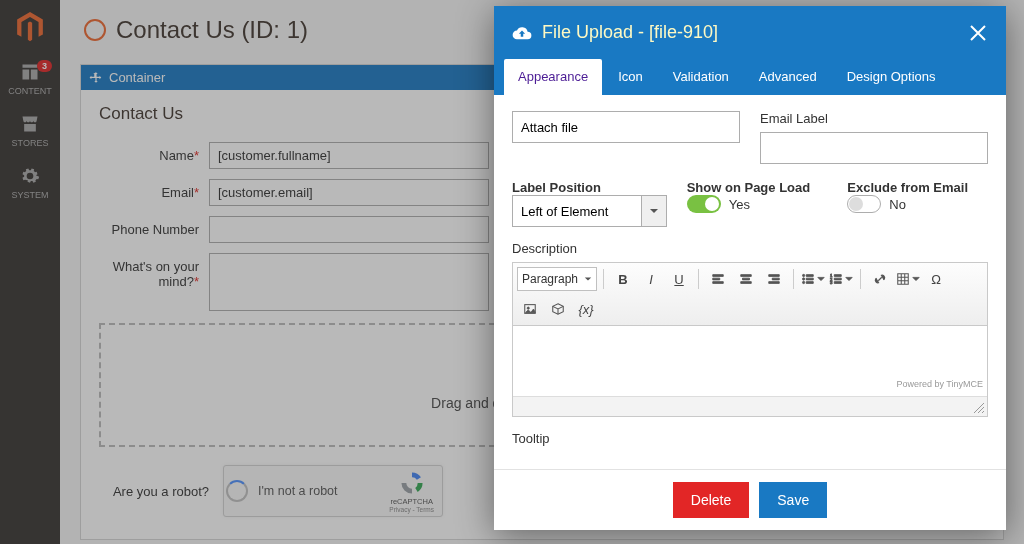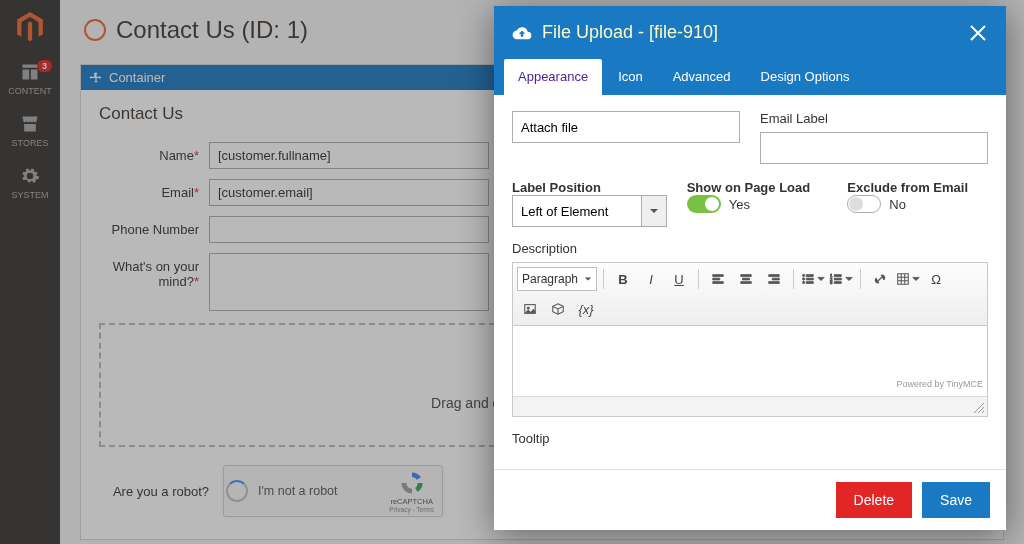--- a/index.html
+++ b/index.html
@@ -93,21 +93,21 @@
   .tbbtn svg{width:14px;height:14px;fill:#555;stroke:#555;}
   .tbbtn .dd{width:8px;height:8px;fill:#555;margin-left:2px;}
   .editor-area{height:70px;background:#fff;position:relative;}
   .editor-foot{height:20px;background:#f3f3f3;border-top:1px solid #ddd;position:relative;}
   .editor-foot .pb{position:absolute;right:4px;top:-18px;font-size:9px;color:#999;}
   .editor-foot .resize{position:absolute;right:2px;bottom:2px;width:12px;height:12px;}
   .editor-foot .resize svg{width:12px;height:12px;stroke:#999;}
 
   .tooltip-label{margin-top:14px;font-size:13px;}
 
-  .modal-footer { border-top: 1px solid #e2e2e2; padding: 12px 16px; display: flex; justify-content: flex-end; gap: 10px; background:#fff;}
+  .modal-footer { border-top: 1px solid #e2e2e2; padding: 12px 16px; display: flex; justify-content: center; gap: 10px; background:#fff;}
   .btn { padding: 10px 18px; font-size: 14px; color: #fff; border: none; cursor: pointer; }
   .btn-delete { background: #e22626; }
   .btn-save { background: #1979c3; }
 </style>
 </head>
 <body>
 
 <div class="adminbar">
   <div class="logo">
     <svg viewBox="0 0 24 28">
@@ -221,20 +221,21 @@
     <div class="modal-close">
       <svg viewBox="0 0 20 20">
           <path d="M3 3l14 14M17 3L3 17"></path>
         </svg>
     </div>
   </div>
 
   <div class="tabs">
     <div class="tab active">Appearance</div>
     <div class="tab">Icon</div>
+    <div class="tab">Validation</div>
     <div class="tab">Advanced</div>
     <div class="tab">Design Options</div>
   </div>
 
   <div class="modal-body">
     <div class="mrow">
       <div class="mcol">
         <input type="text" value="Attach file" style="">
       </div>
       <div class="mcol">

